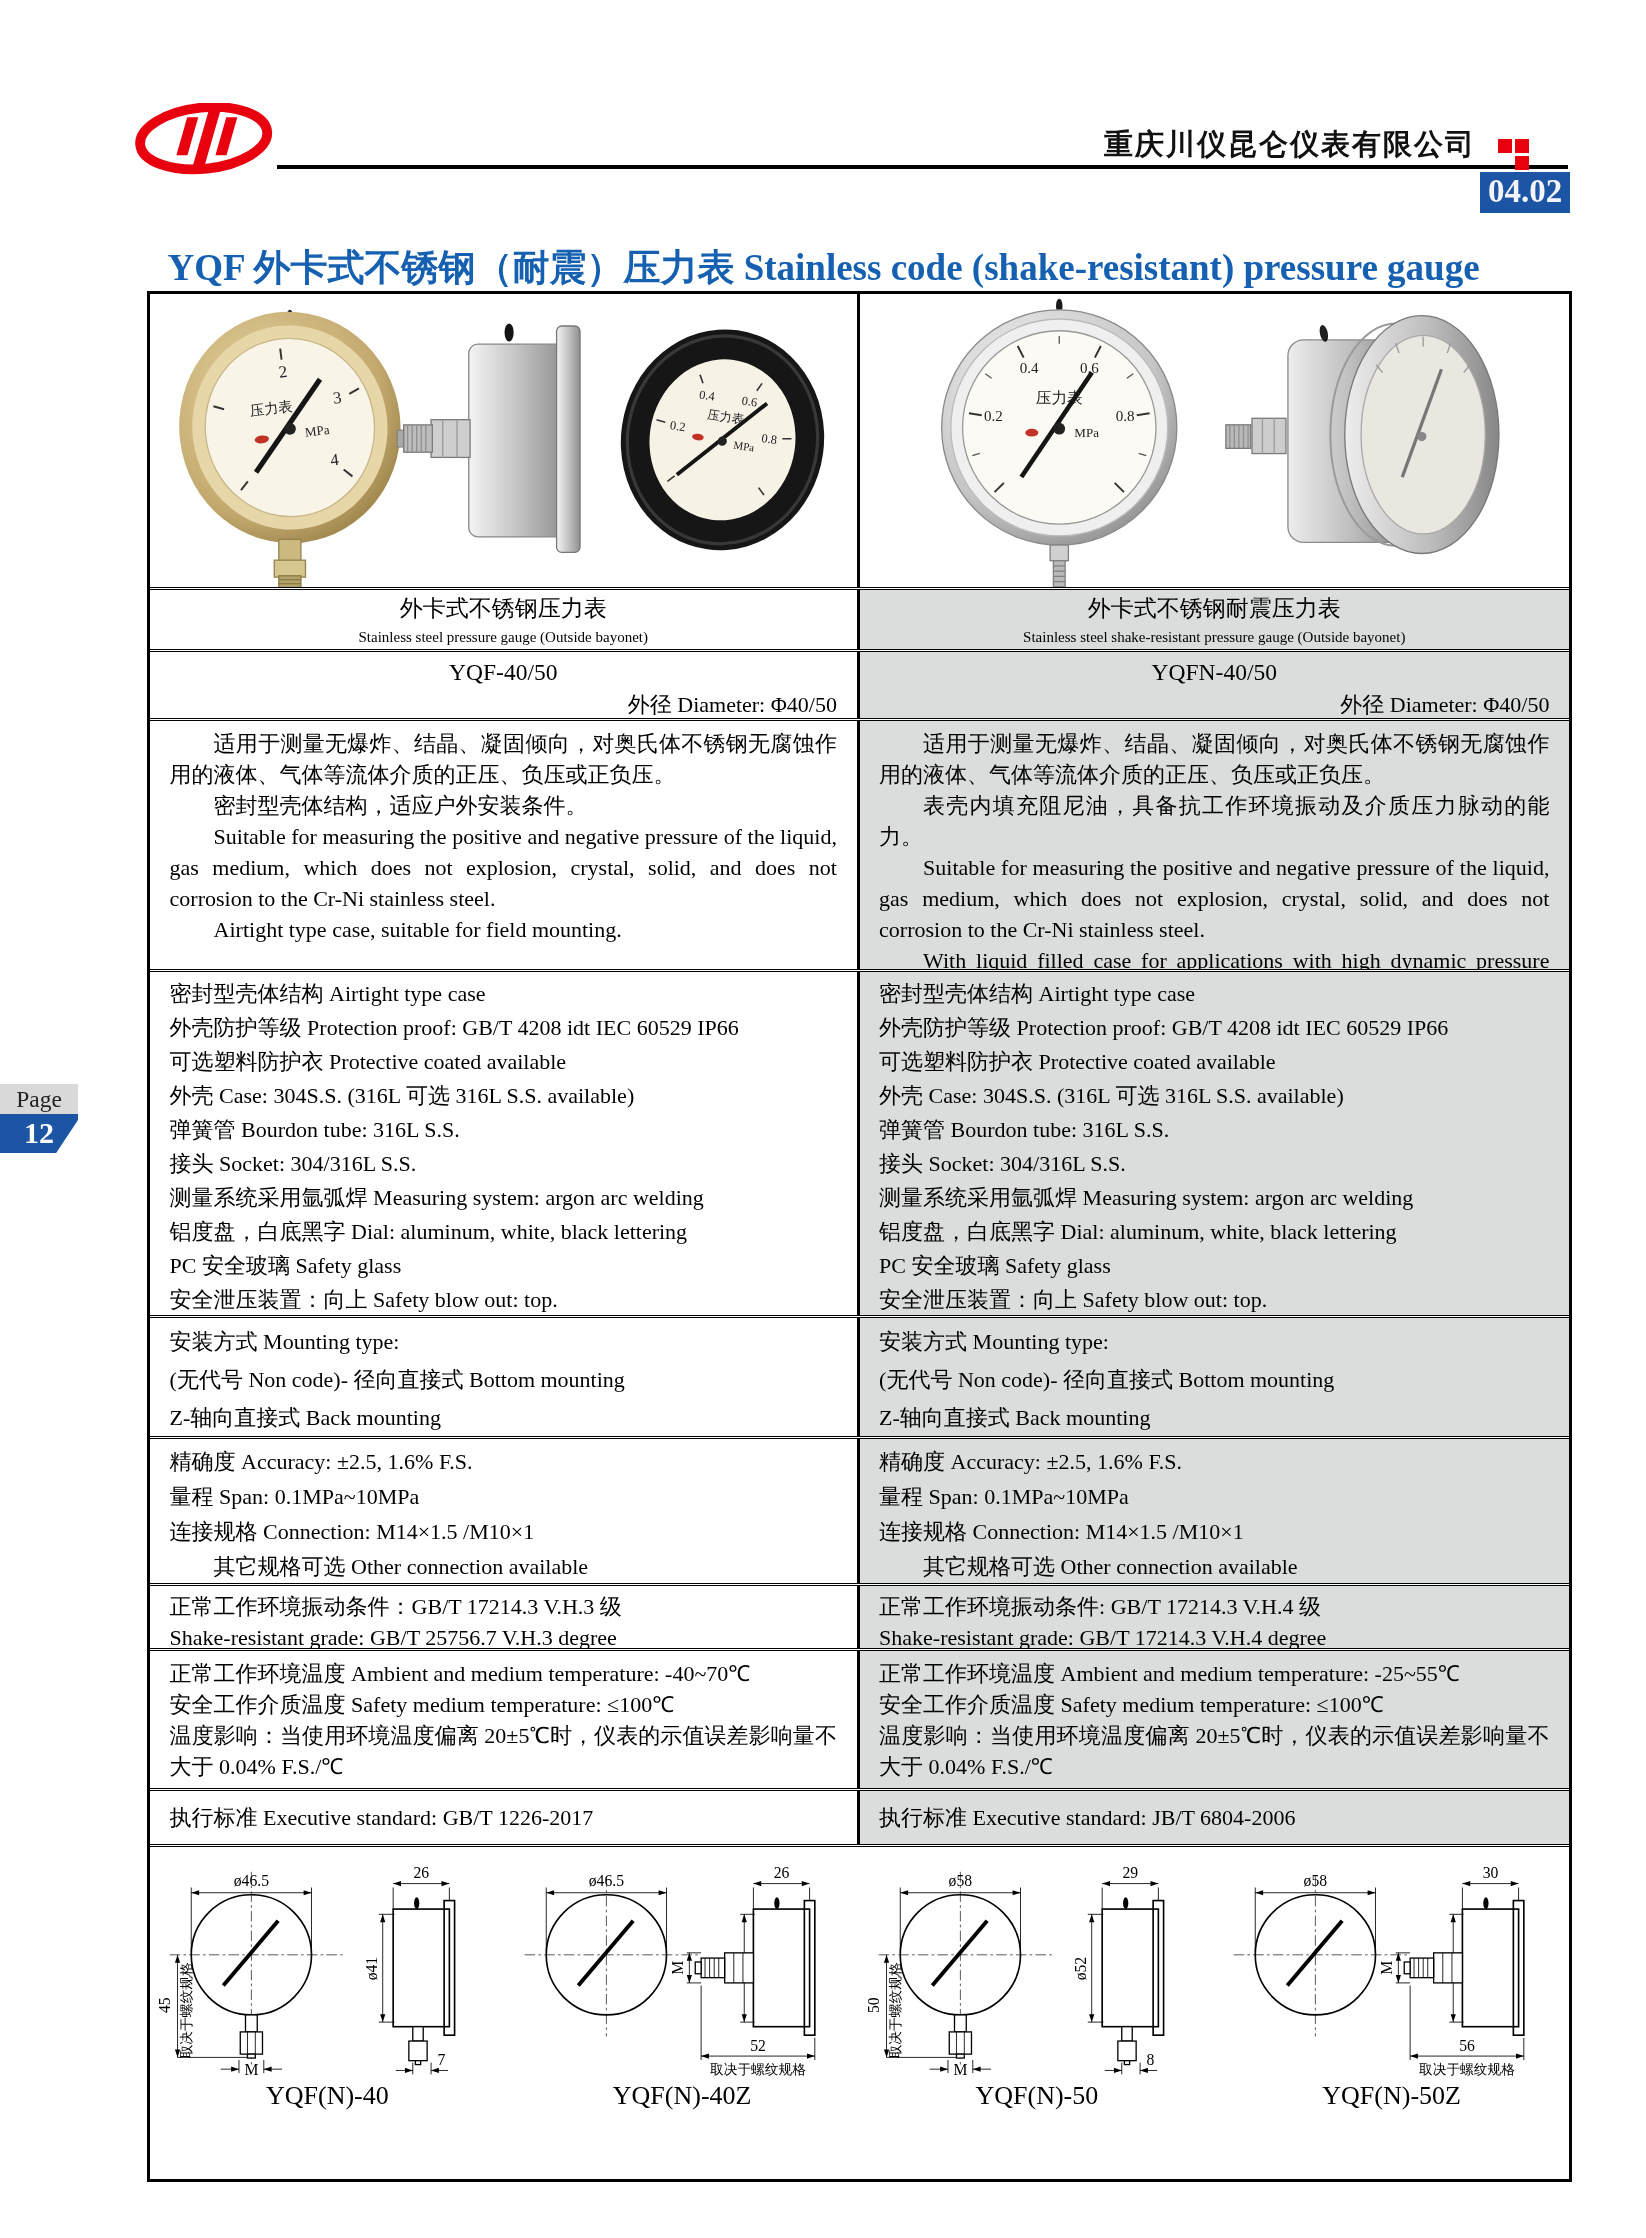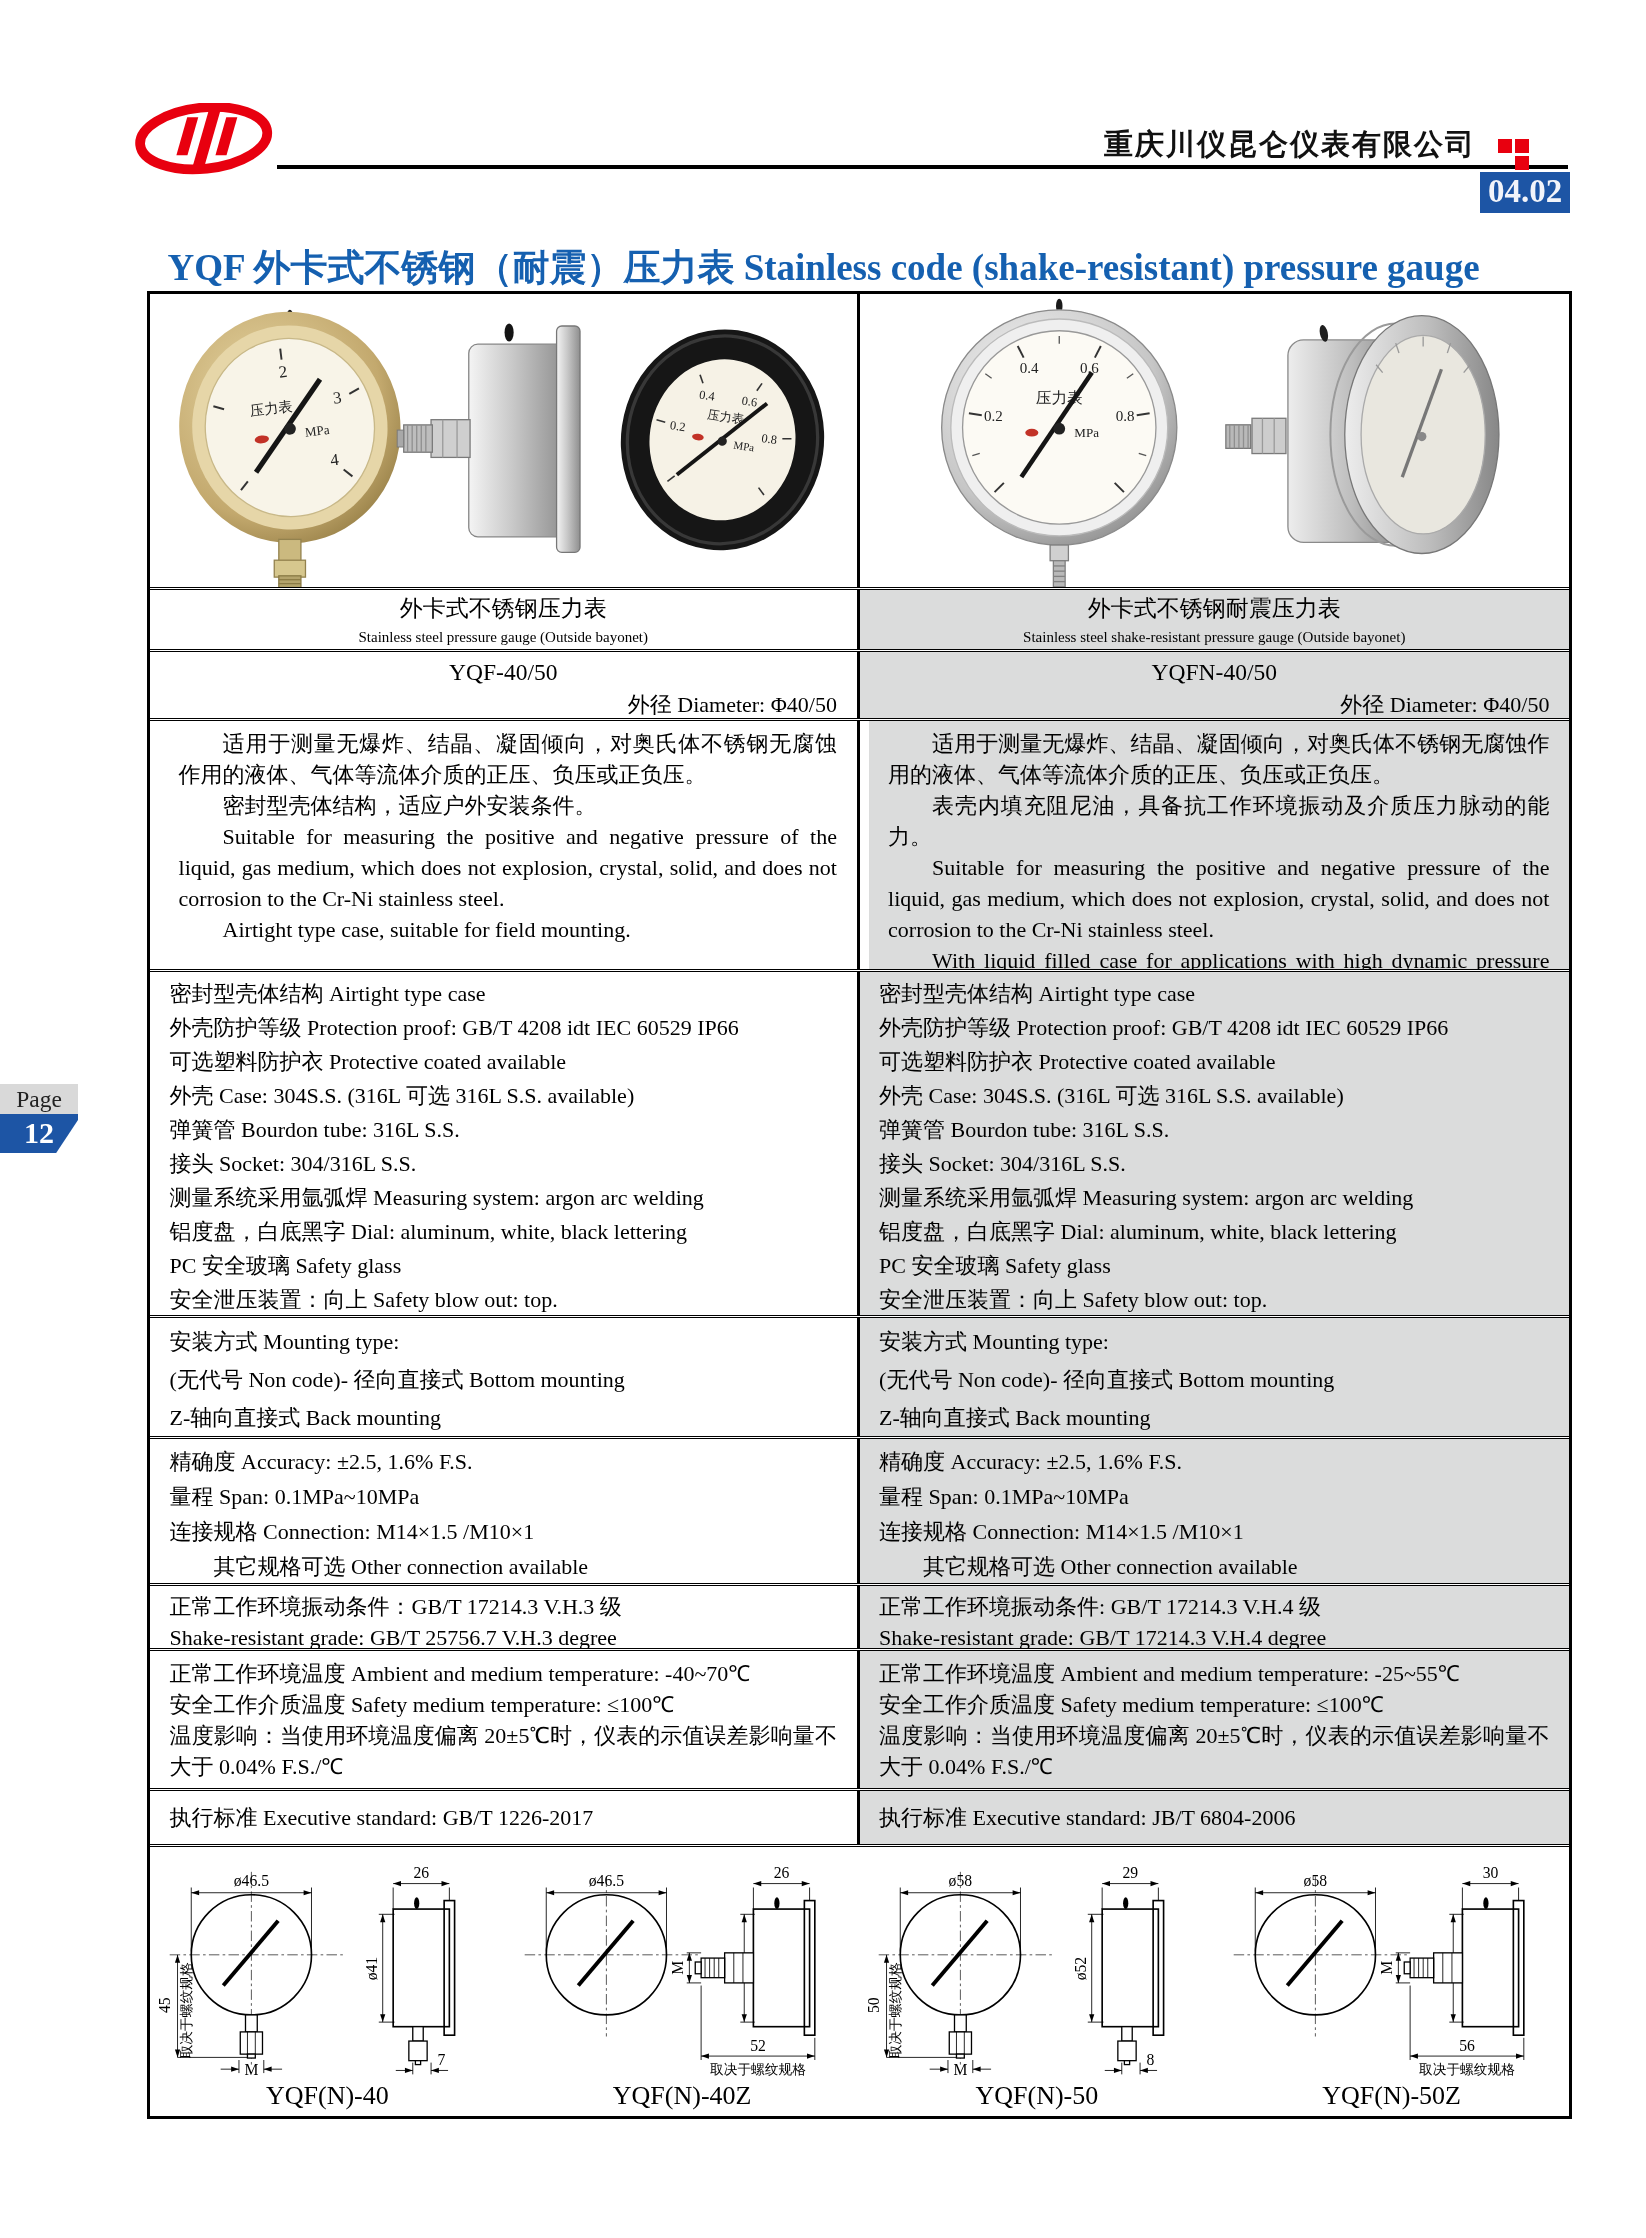--- a/index.html
+++ b/index.html
@@ -29,21 +29,21 @@
   .cell.L{border-right:3.3px solid #000;}
   .cell.g{background:#dbdcdc;}
   .cell.nopad{padding:0;}
   .cname{text-align:center;padding-top:3.9px;}
   .cname .n1{font-size:23px;line-height:30px;}
   .cname .n2{font-size:15px;line-height:27.4px;}
   .cmodel{text-align:center;padding-top:2.6px;}
   .cmodel .m1{font-size:23.5px;line-height:34px;}
   .cmodel .m2{font-size:22px;line-height:31px;text-align:right;}
   .desc p{margin:0;font-size:22px;line-height:31px;text-align:justify;text-indent:2em;}
-  .desc{padding-top:6.5px;margin-left:9px;}
+  .desc{padding-top:6.5px;}
   .lines{padding-top:5.2px;}
   .lines .line{font-size:22px;line-height:34px;white-space:nowrap;}
   .lines.lh58 .line{line-height:38px;}
   .lines.lh54 .line{line-height:35px;}
   .lines.lh48 .line{line-height:31px;white-space:normal;}
   .lines .wrap{white-space:normal;text-align:justify;}
   .lines .ind{padding-left:2em;}
   .std{font-size:22px;line-height:31px;padding-top:10.5px;}
   
   .photos{width:100%;height:100%;display:block;}
@@ -387,21 +387,21 @@
         <div class="line">安全工作介质温度 Safety medium temperature: ≤100℃</div>
         <div class="line wrap">温度影响：当使用环境温度偏离 20±5℃时，仪表的示值误差影响量不大于 0.04% F.S./℃</div>
       </div>
     </div>
 
     <div class="trow" style="height:56px">
       <div class="cell L std">执行标准 Executive standard: GB/T 1226-2017</div>
       <div class="cell g std">执行标准 Executive standard: JB/T 6804-2006</div>
     </div>
 
-    <div class="trow drow" style="height:272px">
+    <div class="trow drow" style="height:335px">
 
       <div class="fig">
         <svg width="355" height="230" viewBox="0 0 543 352">
           <line class="cl" x1="30" y1="165" x2="300" y2="165"></line>
           <line class="cl" x1="155" y1="38" x2="155" y2="335"></line>
           <circle class="ln" cx="155" cy="165" r="92"></circle>
           <line class="ndl" x1="112" y1="212" x2="196" y2="113"></line>
           <line class="thin" x1="63" y1="62" x2="63" y2="160"></line>
           <line class="thin" x1="247" y1="62" x2="247" y2="160"></line>
           <line class="thin" x1="63" y1="70" x2="247" y2="70"></line>

